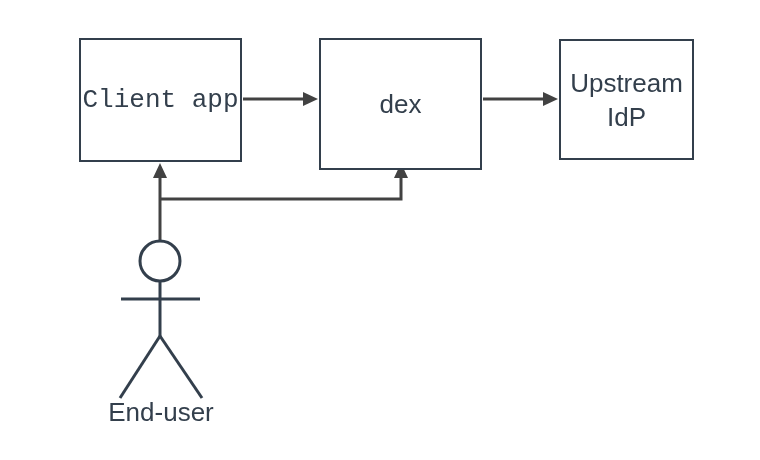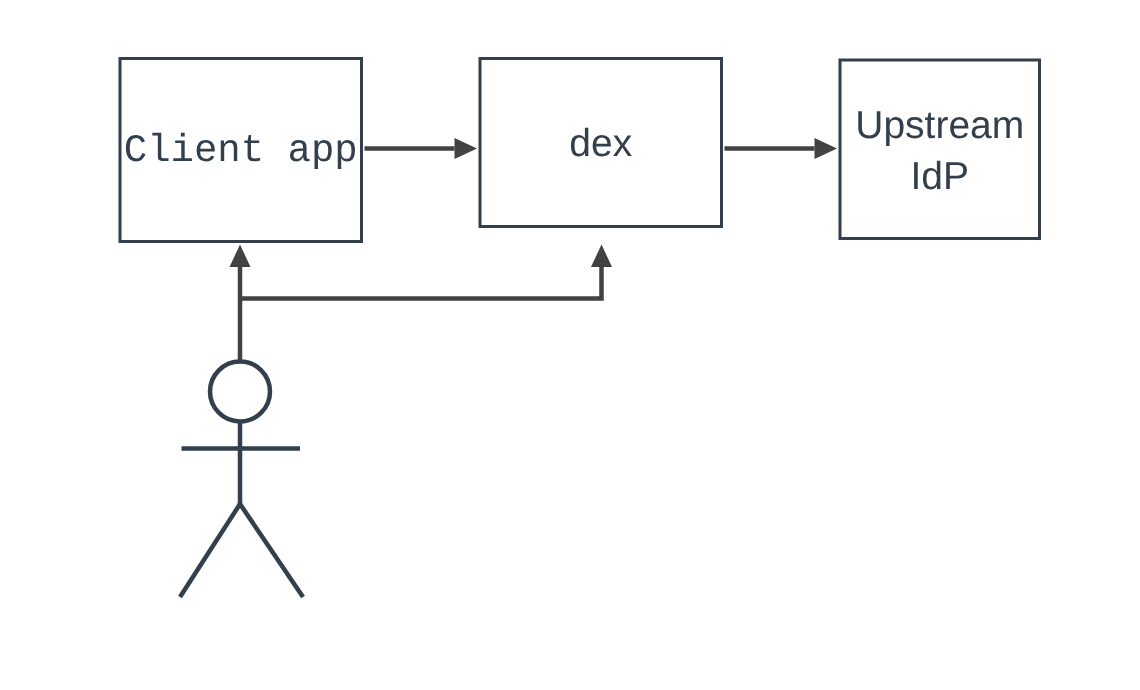--- a/index.html
+++ b/index.html
@@ -29,21 +29,21 @@
     color: var(--node-stroke);
     display: flex;
     flex-direction: column;
     align-items: center;
     justify-content: center;
     text-align: center;
     font-size: 26px;
     line-height: 34px;
   }
   .node-client { left: 79px;  top: 38px; width: 163px; height: 124px; font-family: Liberation Mono, monospace; }
-  .node-dex    { left: 319px; top: 38px; width: 163px; height: 114px; }
+  .node-dex    { left: 319px; top: 38px; width: 163px; height: 132px; }
   .node-idp    { left: 559px; top: 39px; width: 135px; height: 121px; }
   .edges-layer {
     position: absolute;
     left: 0; top: 0;
     width: 760px; height: 460px;
     pointer-events: none;
   }
   .edge {
     stroke: var(--edge);
     stroke-width: 3;
@@ -111,14 +111,15 @@
 
   <div class="node node-dex">
     <span>dex</span>
   </div>
 
   <div class="node node-idp">
     <span>Upstream</span>
     <span>IdP</span>
   </div>
 
+  <div class="actor-label">End-user</div>
 
 </div>
 
 </body></html>

